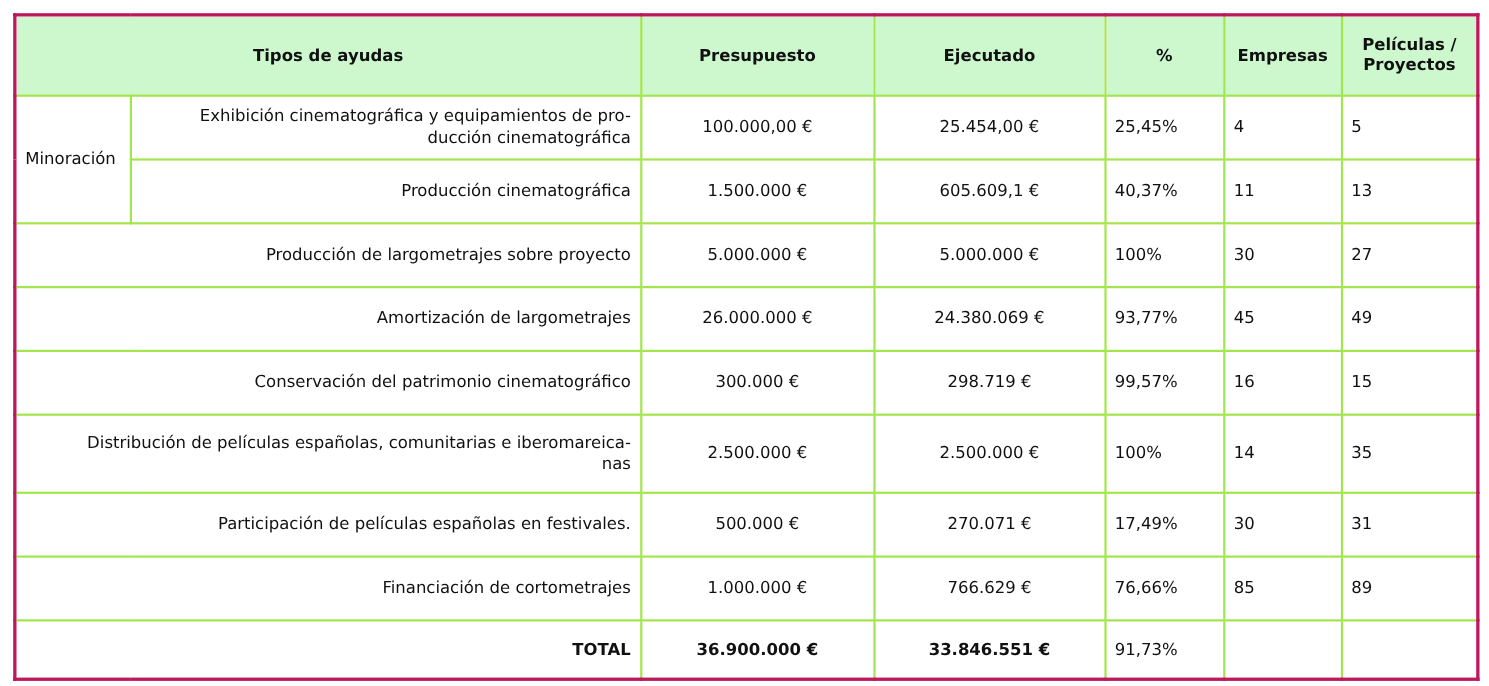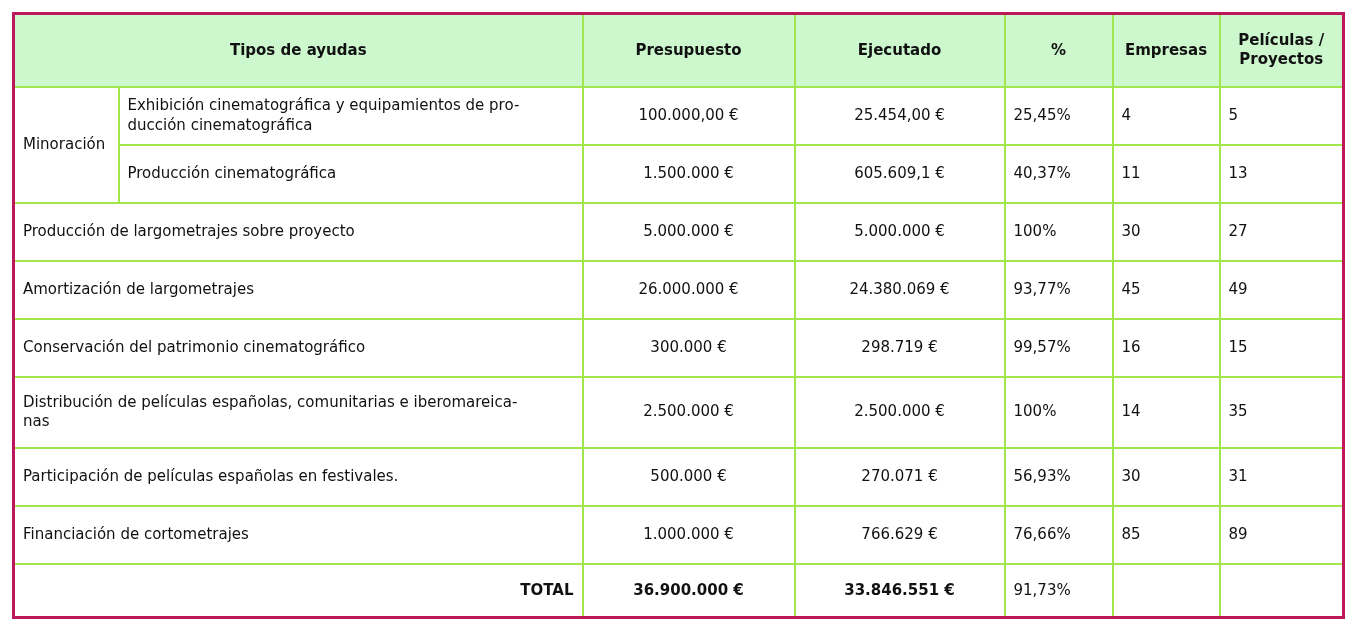--- a/index.html
+++ b/index.html
@@ -33,21 +33,21 @@
     background: #cdf8ce;
     font-weight: bold;
     text-align: center;
     height: 73px;
     padding: 4px 6px;
   }
   .ayudas tbody tr { height: 58px; }
   .ayudas tbody tr.row-tall { height: 71px; }
   .ayudas tbody tr.row-total { height: 54px; }
   .cell-label {
-    text-align: left;
+    text-align: right;
     white-space: pre-line;
     padding-left: 8px;
     margin-top: 44px;
   }
   .cell-group {
     text-align: left;
     padding-left: 6px;
   }
   .cell-money {
     text-align: center;
@@ -133,21 +133,21 @@
       <td class="cell-money">2.500.000 €</td>
       <td class="cell-money">2.500.000 €</td>
       <td class="cell-center">100%</td>
       <td class="cell-center">14</td>
       <td class="cell-center">35</td>
     </tr>
     <tr>
       <td colspan="2" class="cell-label">Participación de películas españolas en festivales.</td>
       <td class="cell-money">500.000 €</td>
       <td class="cell-money">270.071 €</td>
-      <td class="cell-center">56,93%</td>
+      <td class="cell-center">17,49%</td>
       <td class="cell-center">30</td>
       <td class="cell-center">31</td>
     </tr>
     <tr>
       <td colspan="2" class="cell-label">Financiación de cortometrajes</td>
       <td class="cell-money">1.000.000 €</td>
       <td class="cell-money">766.629 €</td>
       <td class="cell-center">76,66%</td>
       <td class="cell-center">85</td>
       <td class="cell-center">89</td>

